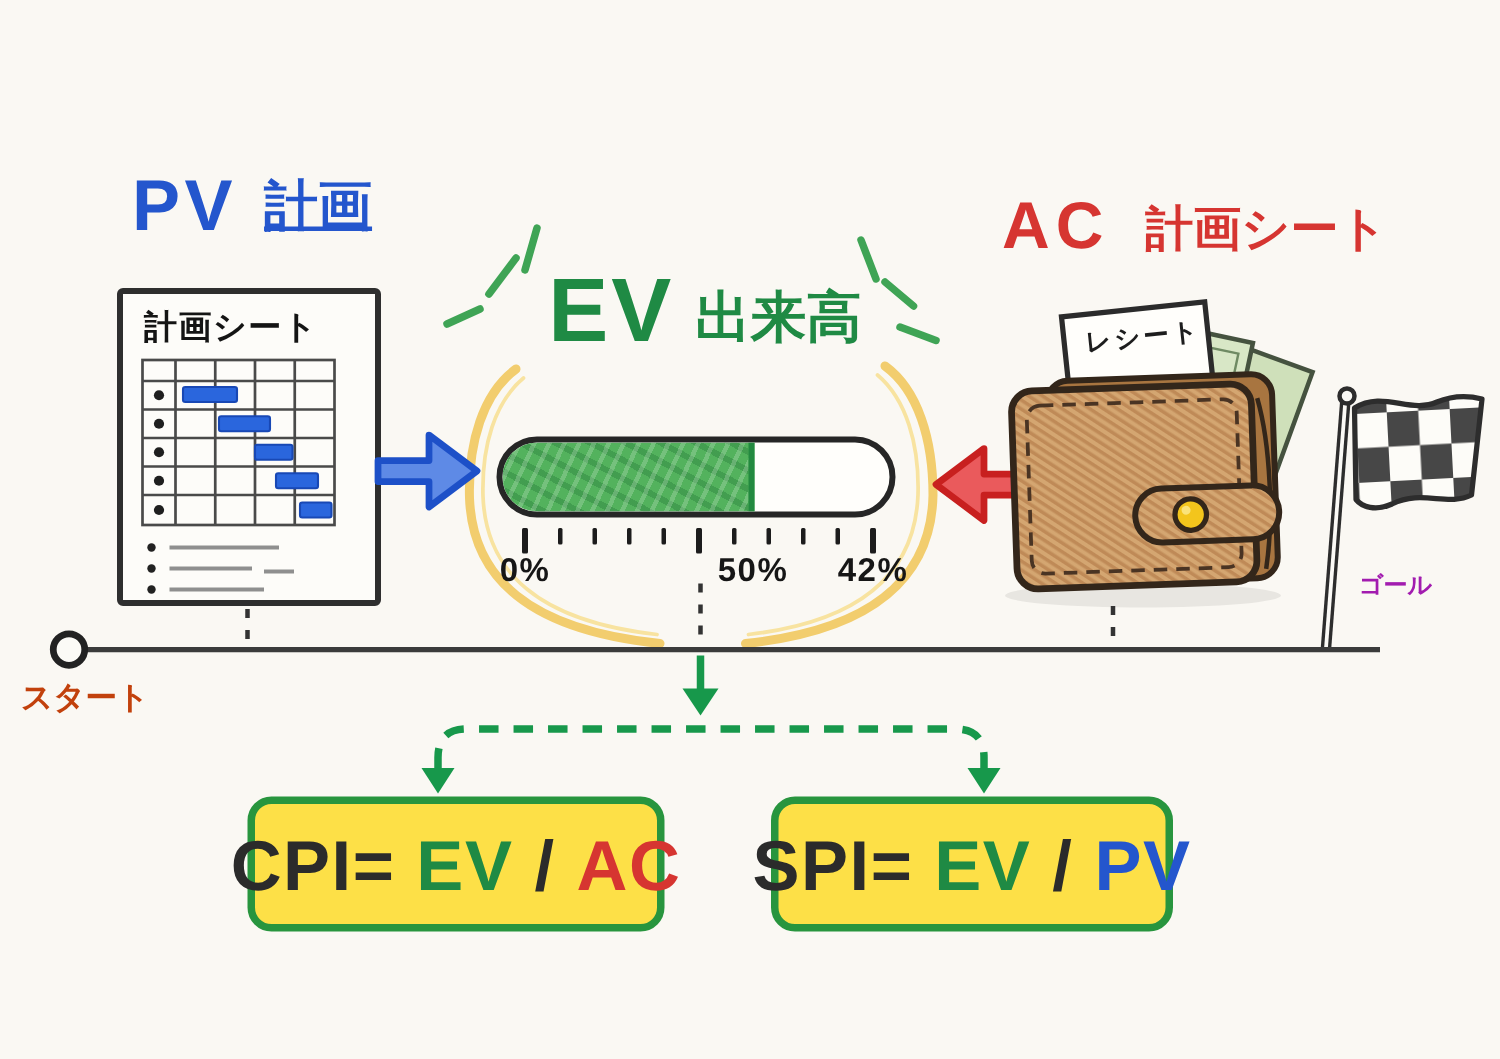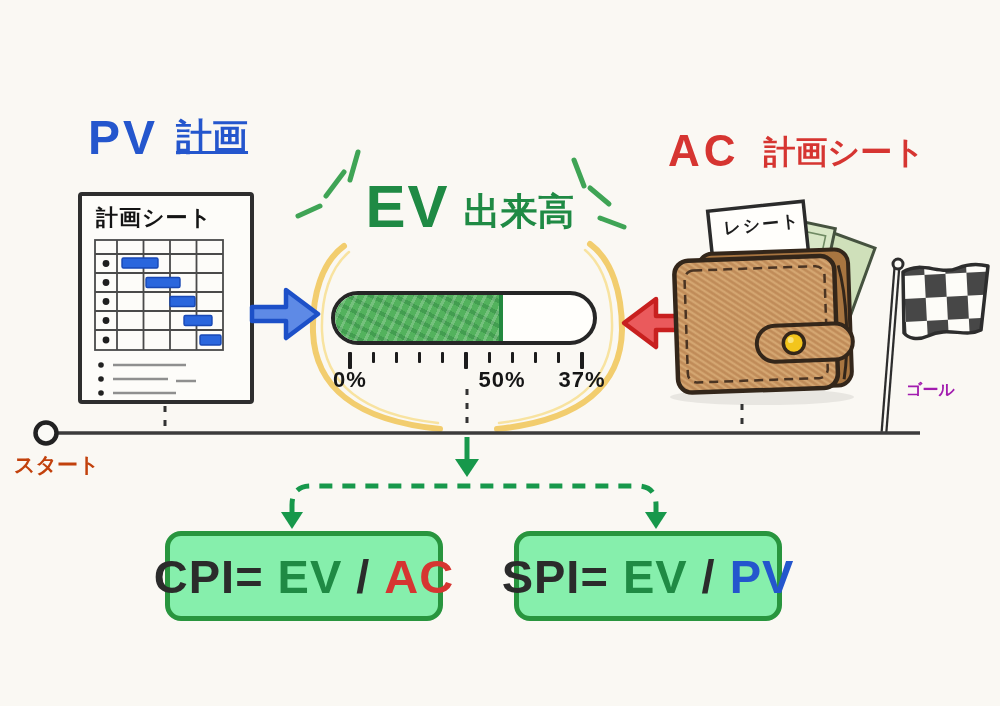--- a/index.html
+++ b/index.html
@@ -39,21 +39,21 @@
   .ruler i:nth-child(1),.ruler i:nth-child(6),.ruler i:nth-child(11){height:17px;width:4px;}
   .tick-label{top:367px;transform:translateX(-50%);font-size:22px;font-weight:600;color:#161616;letter-spacing:1px;}
 
   
   .sheet-title{left:96px;top:203px;width:142px;text-align:left;font-size:22px;font-weight:600;color:#141414;letter-spacing:1px;}
   .receipt-label{left:716px;top:213px;width:92px;text-align:center;font-size:17px;font-weight:600;letter-spacing:2px;transform:rotate(-6deg);color:#1d1d1d;}
   .start-label{left:14px;top:451px;font-size:21px;font-weight:600;color:#c2410c;}
   .goal-label{left:906px;top:380px;font-size:16px;font-weight:600;color:#a21caf;}
 
   
-  .formula{position:absolute;z-index:2;height:90px;border:5px solid #28953e;border-radius:16px;background:#86efac;
+  .formula{position:absolute;z-index:2;height:90px;border:5px solid #28953e;border-radius:16px;background:#fde047;
      display:flex;align-items:center;justify-content:center;font-size:47px;font-weight:600;letter-spacing:1px;color:#262626;gap:14px;}
   .formula.cpi{left:165px;top:531px;width:278px;}
   .formula.spi{left:514px;top:531px;width:268px;text-align:right;}
   .formula .t-dark{color:#2b2b2b;}
   .formula .t-green{color:var(--ev-green);}
   .formula .t-red{color:var(--ac-red);}
   .formula .t-blue{color:var(--pv-blue);}
 </style>
 </head>
 <body>
@@ -216,21 +216,21 @@
       <i></i>
       <i></i>
       <i></i>
       <i></i>
       <i></i>
       <i></i>
       <i></i>
   </div>
   <div class="txt tick-label" style="left:350px;">0%</div>
   <div class="txt tick-label" style="left:466px;margin-left:36px;">50%</div>
-  <div class="txt tick-label" style="left:582px;">37%</div>
+  <div class="txt tick-label" style="left:582px;">42%</div>
 
   <div class="txt start-label">スタート</div>
   <div class="txt goal-label">ゴール</div>
 
   <div class="formula cpi">
     <span class="t-dark">CPI=</span>
       <span class="t-green">EV</span>
       <span class="t-dark">/</span>
       <span class="t-red">AC</span>
   </div>

